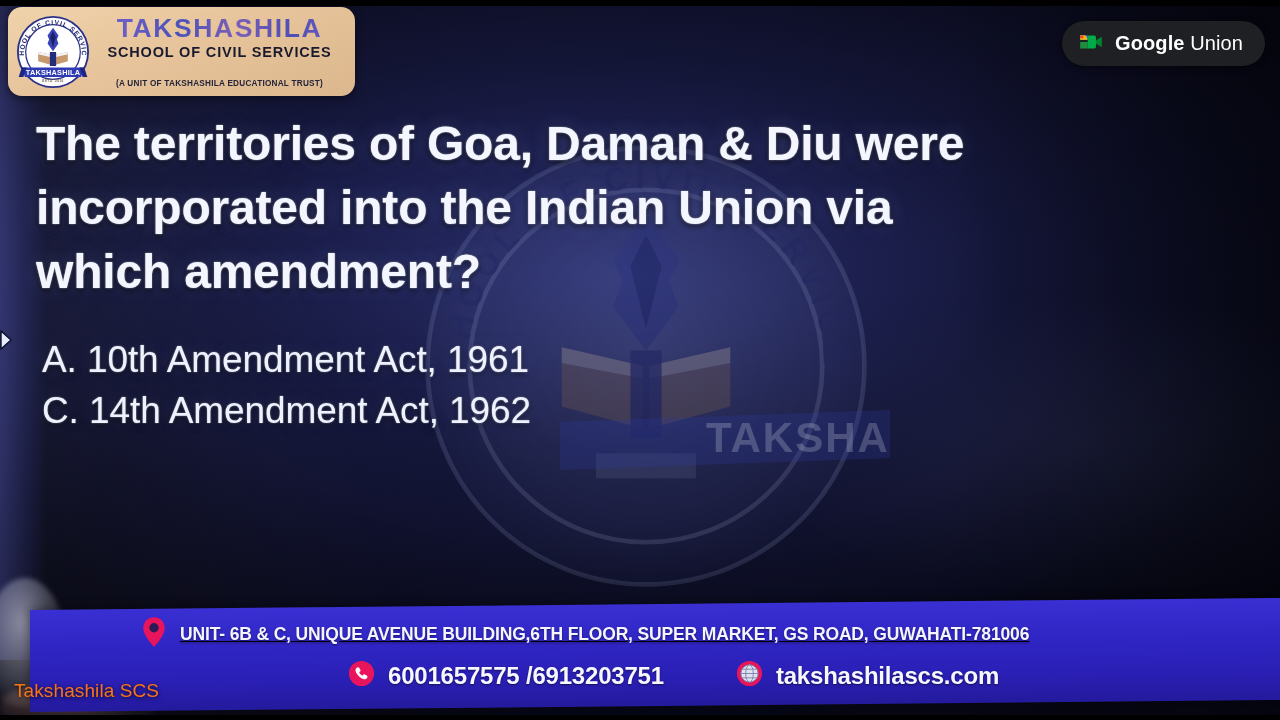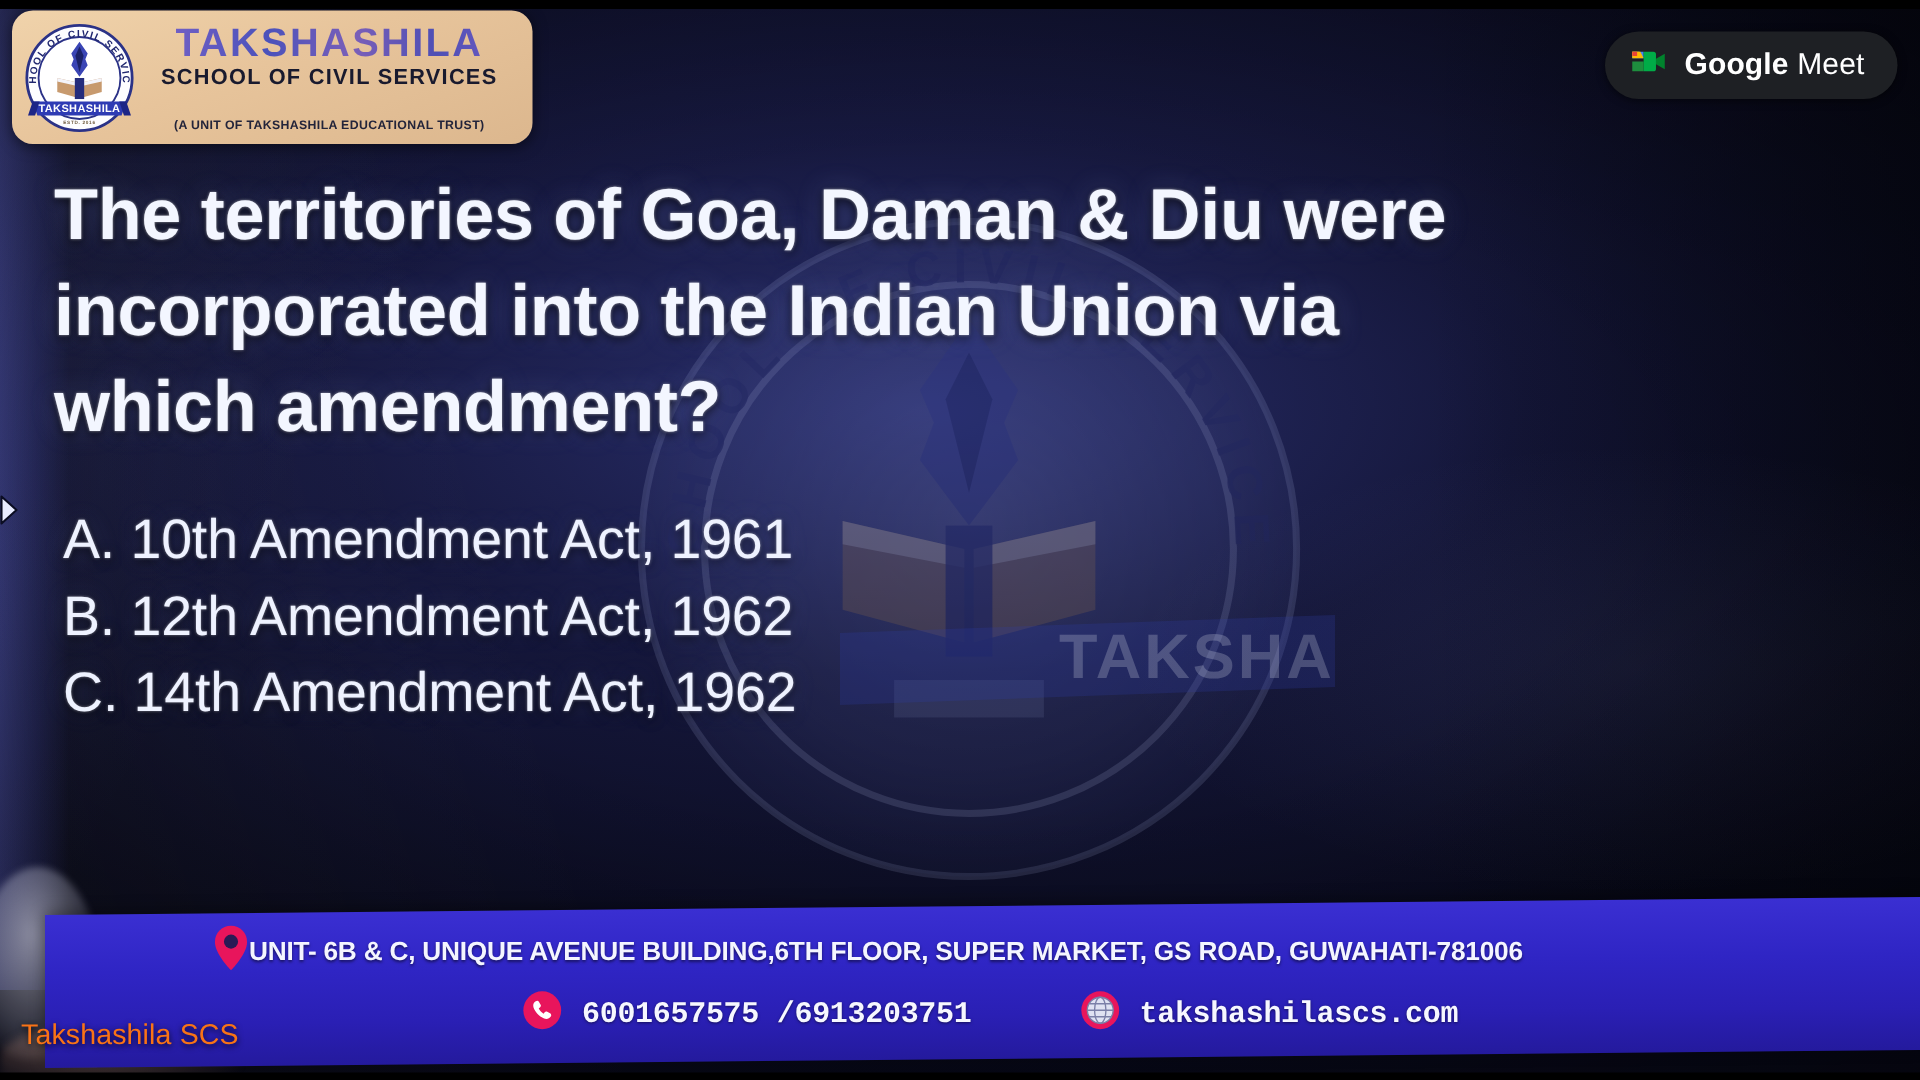--- a/index.html
+++ b/index.html
@@ -220,42 +220,42 @@
   }
   .banner-row {
     display: flex;
     align-items: center;
     white-space: nowrap;
   }
   .banner-row-1 {
     position: absolute;
     left: 112px;
     top: 12px;
-    gap: 0;
+    gap: 14px;
+    text-decoration: underline;
   }
   .banner-row-2 {
     position: absolute;
     left: 318px;
     top: 56px;
     gap: 13px;
   }
   .banner-text {
     color: #f4f5ff;
     font-size: 17.5px;
     font-weight: bold;
     letter-spacing: -0.15px;
     text-shadow: 0 1px 2px rgba(0,0,0,0.5);
   }
   .banner-text-2 {
     color: #f6f7ff;
-    font-size: 20px;
+    font-size: 24px;
     font-weight: bold;
     letter-spacing: -0.2px;
     text-shadow: 0 1px 2px rgba(0,0,0,0.5);
-    font-family: Liberation Mono, monospace;
   }
   .gap-mid { width: 46px; }
 
   
   .participant-name {
     position: absolute;
     left: 14px;
     bottom: 18px;
     color: #f97316;
     font-size: 19px;
@@ -384,28 +384,27 @@
       <svg viewBox="0 0 24 20" width="26" height="22" aria-hidden="true">
         <path d="M2 4 h7 v4 h-7 z" fill="#4285f4"></path>
         <path d="M2 10 h7 v6 a0 0 0 0 1 0 0 h-7 z" fill="#1e8e3e"></path>
         <path d="M2 4 h5 l2 4 h-7 z" fill="#fbbc05"></path>
         <path d="M9 4 h6 a1.6 1.6 0 0 1 1.6 1.6 v8.8 a1.6 1.6 0 0 1 -1.6 1.6 h-6 z" fill="#00ac47"></path>
         <path d="M16.6 8.3 L22 5.2 v9.6 l-5.4 -3.1 z" fill="#00832d"></path>
         <path d="M2 4 h4.3 l1.4 2.8 H2 z" fill="#ffba00"></path>
         <path d="M2 4 h3 v2.6 H2 z" fill="#ea4335"></path>
       </svg>
     </span>
-    <span class="meet-label"><span class="g-bold">Google</span> <span>Meet</span></span>
+    <span class="meet-label"><span class="g-bold">Google</span> <span>Union</span></span>
   </div>
 
   <div class="question">The territories of Goa, Daman &amp; Diu were incorporated into the Indian Union via which amendment?</div>
 
   <div class="options">
     <div class="option-row"><span>A.</span> <span>10th Amendment Act, 1961</span></div>
-    <div class="option-row"><span>B.</span> <span>12th Amendment Act, 1962</span></div>
     <div class="option-row"><span>C.</span> <span>14th Amendment Act, 1962</span></div>
   </div>
 
   <div class="edge-chevron">
     <svg viewBox="0 0 16 24" width="16" height="24" aria-hidden="true">
       <path d="M3 3 L13 12 L3 21 Z" fill="#e9ecff" stroke="#0b0d22" stroke-width="1.4" stroke-linejoin="round"></path>
     </svg>
   </div>
 
   <div class="silhouette"></div>

